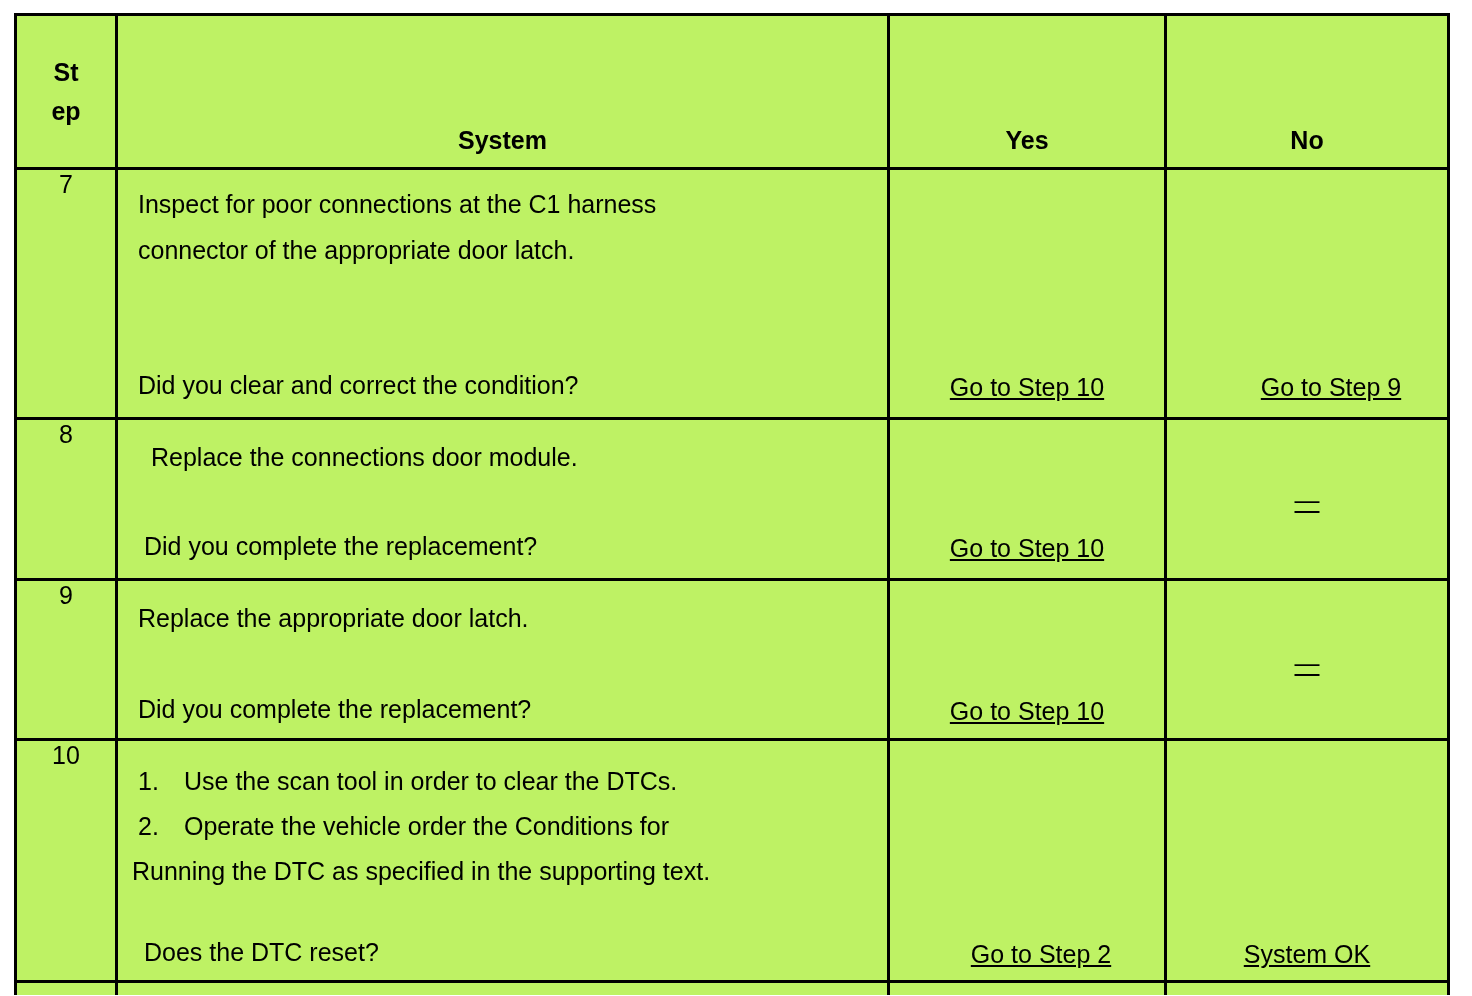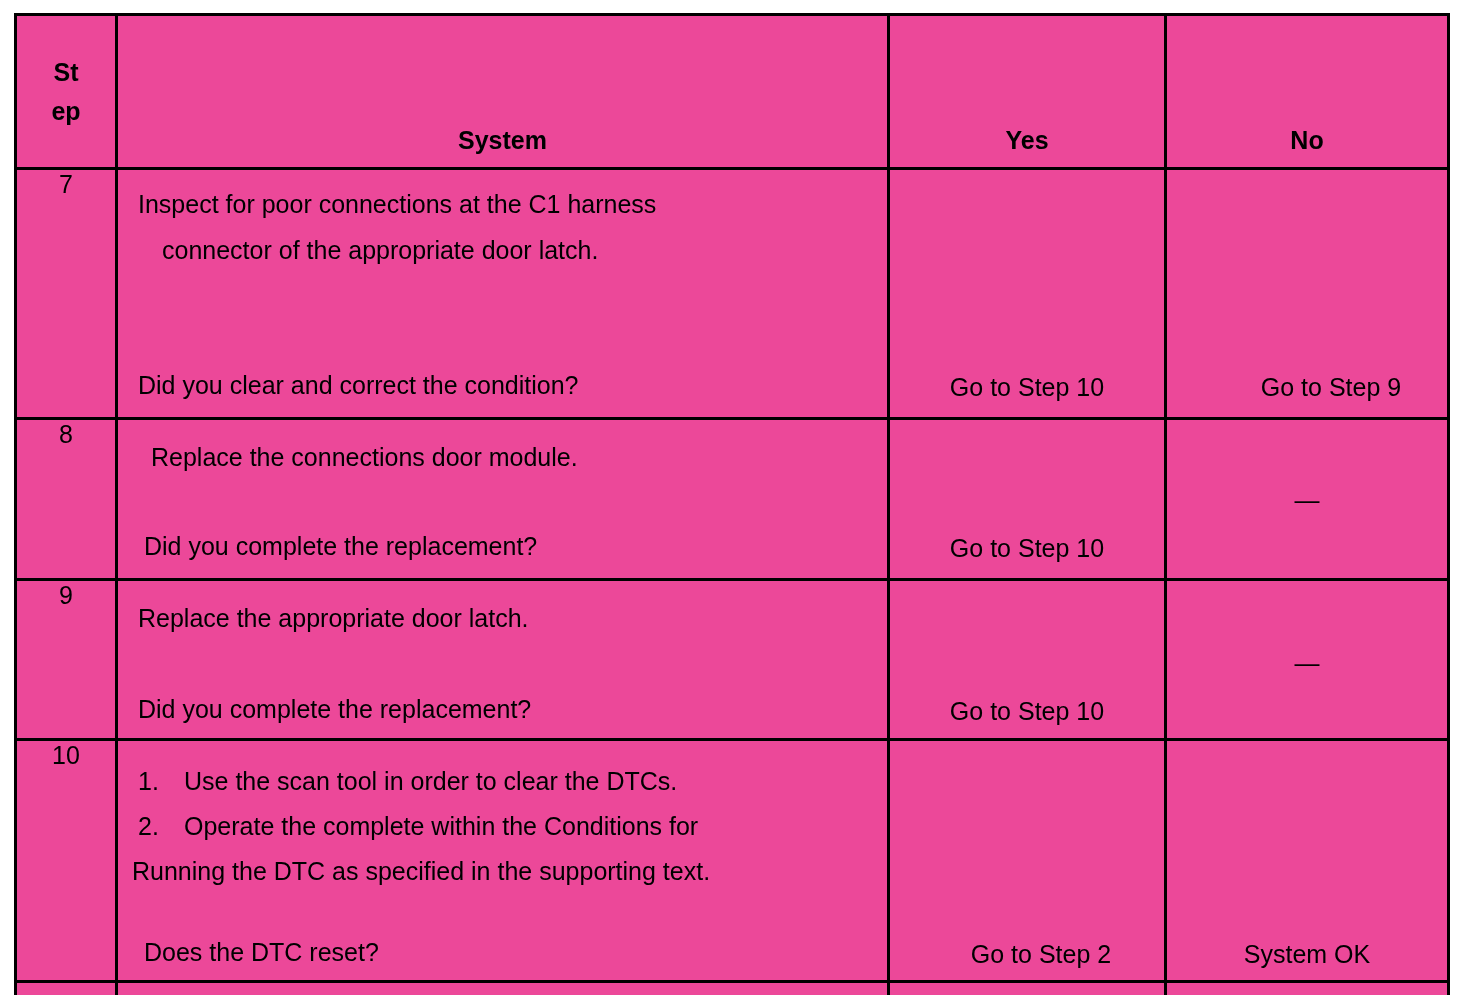--- a/index.html
+++ b/index.html
@@ -32,21 +32,21 @@
     border-collapse: collapse;
     table-layout: fixed;
     background: #ffffff;
   }
 
   .diag-table td,
   .diag-table th {
     border: 3px solid #000000;
     vertical-align: top;
     padding: 0;
-    background: #ec4899;
+    background: #bef264;
   }
 
   
   col.c-step   { width: 101px; }
   col.c-action { width: 772px; }
   col.c-yes    { width: 277px; }
   col.c-no     { width: 283px; }
 
   
   .header-row th {
@@ -91,20 +91,21 @@
   .yes-cell, .no-cell {
     font-size: 25px;
     position: relative;
   }
   .rc-line {
     position: absolute;
     width: 100%;
     text-align: center;
     white-space: nowrap;
     font-size: 25px;
+    text-decoration: underline;
   }
   .dash {
     letter-spacing: 0;
   }
 
   
   tr.row-7  td { height: 247px; }
   tr.row-8  td { height: 158px; }
   tr.row-9  td { height: 157px; }
   tr.row-10 td { height: 239px; }
@@ -140,21 +141,21 @@
       </tr>
     </thead>
 
     <tbody>
 
       <tr class="row-7">
         <td class="step-cell">7</td>
         <td class="action-cell">
           <div class="action-inner">
             <span class="a-line" style="left:20px; top:22px;">Inspect for poor connections at the C1 harness</span>
-            <span class="a-line" style="left:20px; top:68px;margin-left:24px;">connector of the appropriate door latch.</span>
+            <span class="a-line" style="left:20px; top:68px;">connector of the appropriate door latch.</span>
             <span class="a-line" style="left:20px; top:203px;">Did you clear and correct the condition?</span>
           </div>
         </td>
         <td class="yes-cell">
           <span class="rc-line" style="top:203px;">Go to Step 10</span>
         </td>
         <td class="no-cell">
           <span class="rc-line" style="top:203px;margin-left:24px;">Go to Step 9</span>
         </td>
       </tr>
@@ -189,21 +190,21 @@
         <td class="no-cell">
           <span class="rc-line dash" style="top:68px;">—</span>
         </td>
       </tr>
 
       <tr class="row-10">
         <td class="step-cell">10</td>
         <td class="action-cell">
           <div class="action-inner">
             <span class="a-line" style="left:20px; top:28px;"><span class="num">1.</span><span>Use the scan tool in order to clear the DTCs.</span></span>
-            <span class="a-line" style="left:20px; top:73px;"><span class="num">2.</span><span>Operate the complete within the Conditions for</span></span>
+            <span class="a-line" style="left:20px; top:73px;"><span class="num">2.</span><span>Operate the vehicle order the Conditions for</span></span>
             <span class="a-line" style="left:14px; top:118px;">Running the DTC as specified in the supporting text.</span>
             <span class="a-line" style="left:26px; top:199px;">Does the DTC reset?</span>
           </div>
         </td>
         <td class="yes-cell">
           <span class="rc-line" style="top:199px;margin-left:14px;">Go to Step 2</span>
         </td>
         <td class="no-cell">
           <span class="rc-line" style="top:199px;">System OK</span>
         </td>

